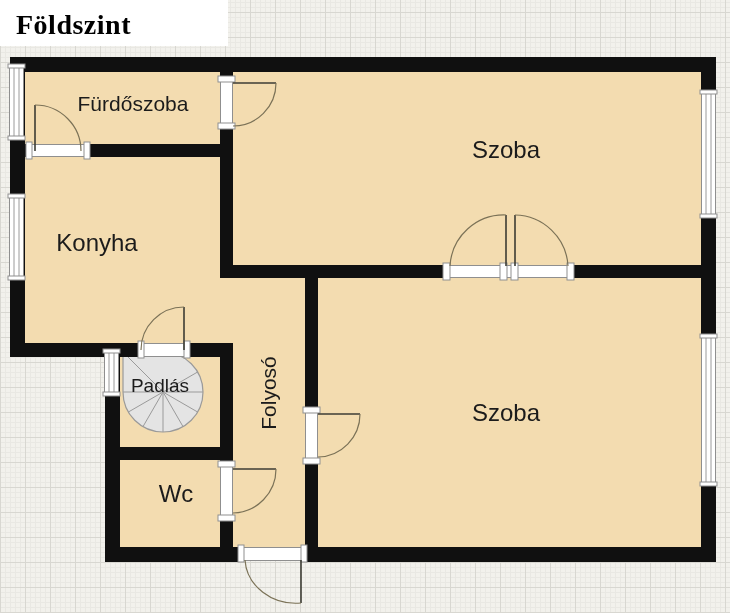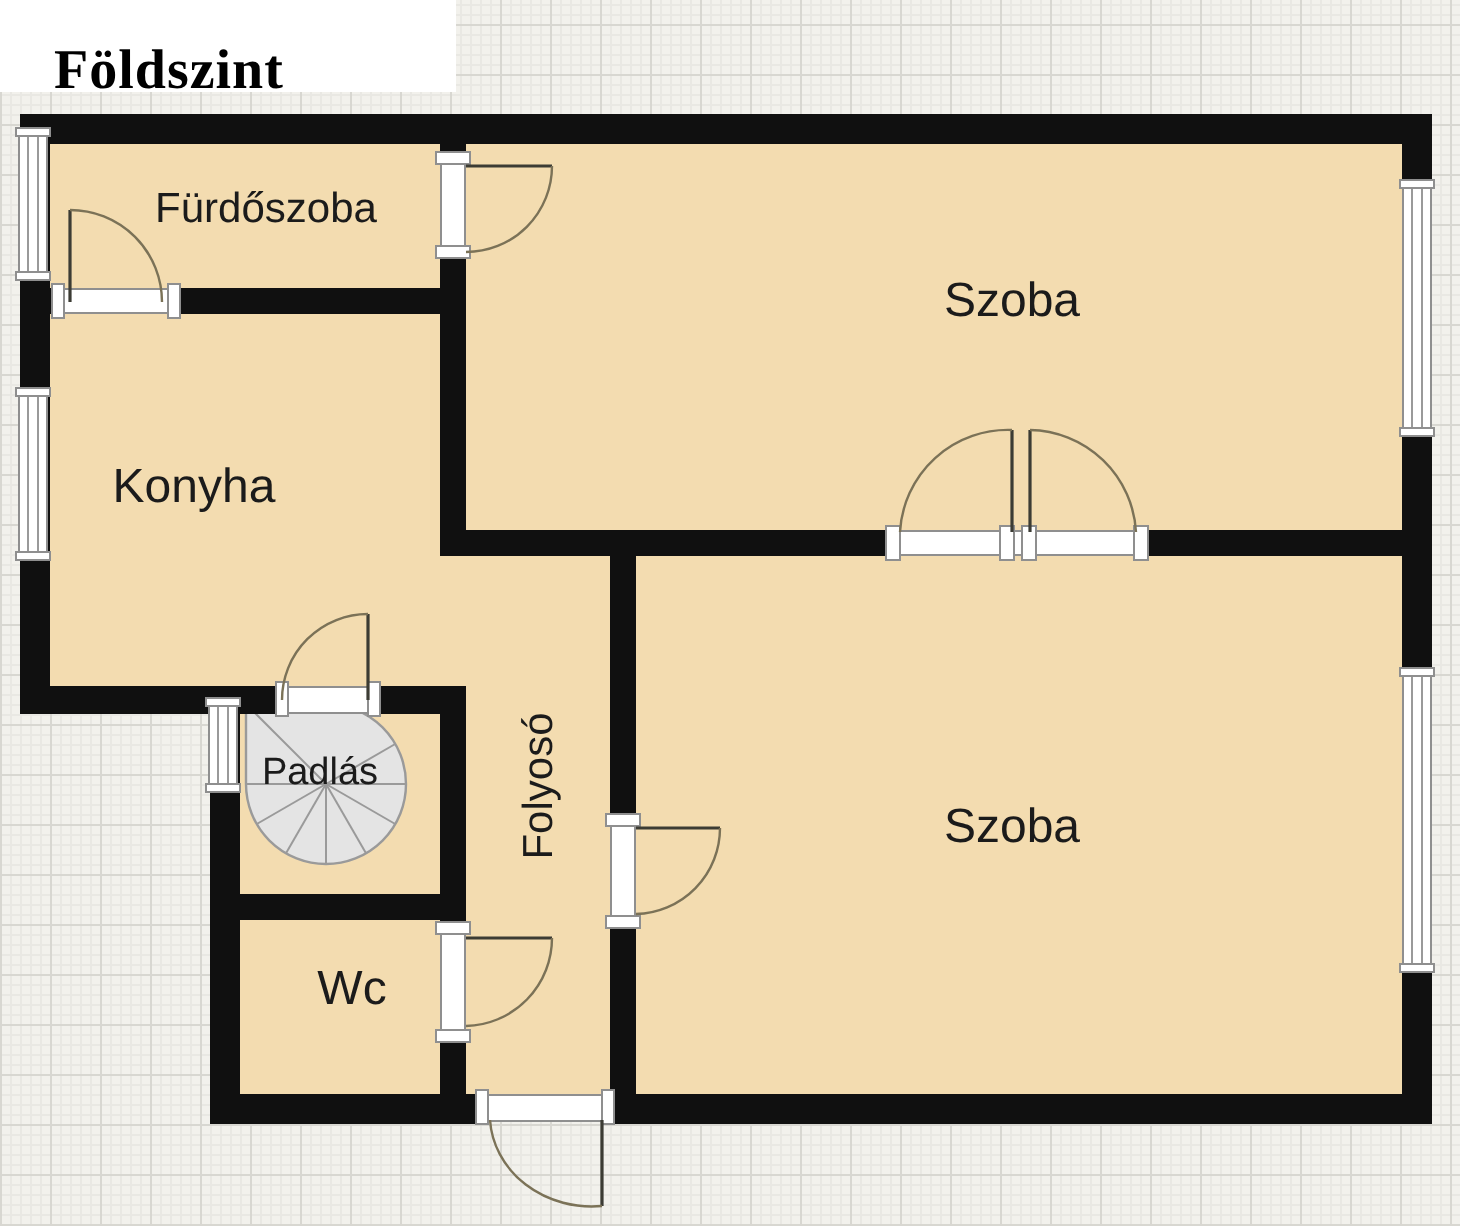--- a/index.html
+++ b/index.html
@@ -15,21 +15,21 @@
     background:
       repeating-linear-gradient(90deg, var(--grid-major) 0 1px, transparent 1px 25px),
       repeating-linear-gradient(0deg,  var(--grid-major) 0 1px, transparent 1px 25px),
       repeating-linear-gradient(90deg, var(--grid-minor) 0 1px, transparent 1px 5px),
       repeating-linear-gradient(0deg,  var(--grid-minor) 0 1px, transparent 1px 5px),
       var(--grid-bg);
     font-family:"Liberation Sans", sans-serif;
   }
   .title-box{position:absolute; left:0; top:0; width:228px; height:46px; background:#ffffff;}
   .title-text{
-    position:absolute; left:12px; top:5px; margin:15px;
+    position:absolute; left:12px; top:5px; margin:4px;
     font-family:"Liberation Serif", serif; font-weight:bold; font-size:28px;
     color:var(--title-color); letter-spacing:0.5px;
   }
   svg{position:absolute; left:0; top:0;}
   .room{fill:var(--room-fill);}
   .wall{fill:var(--wall);}
   .win-rect, .door-open, .cap{fill:#ffffff; stroke:var(--opening-stroke); stroke-width:1;}
   .win-line{stroke:var(--opening-stroke); stroke-width:0.9;}
   .leaf{stroke:var(--door-leaf); stroke-width:1.6; fill:none;}
   .arc{stroke:var(--door-arc); stroke-width:1.2; fill:none;}

